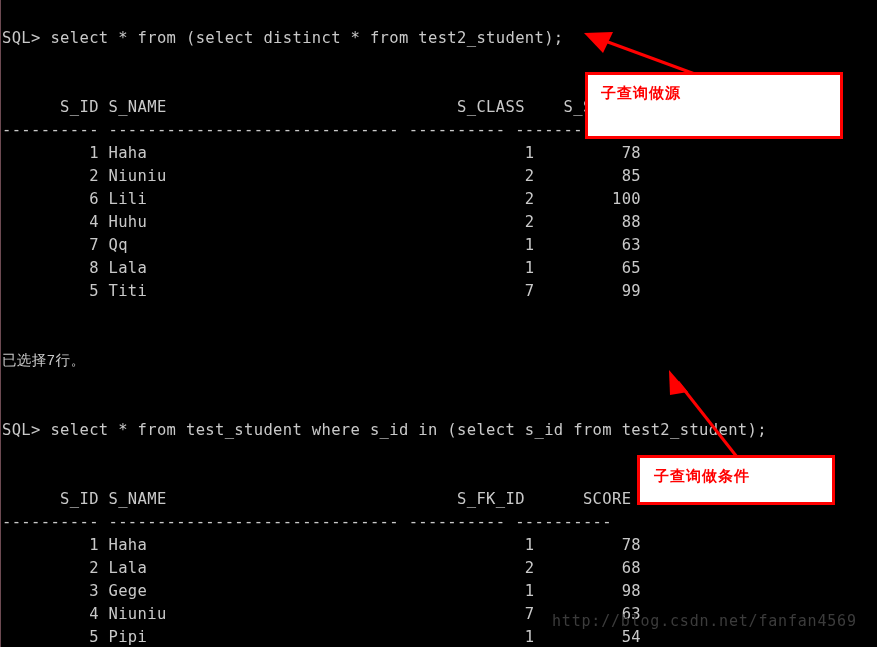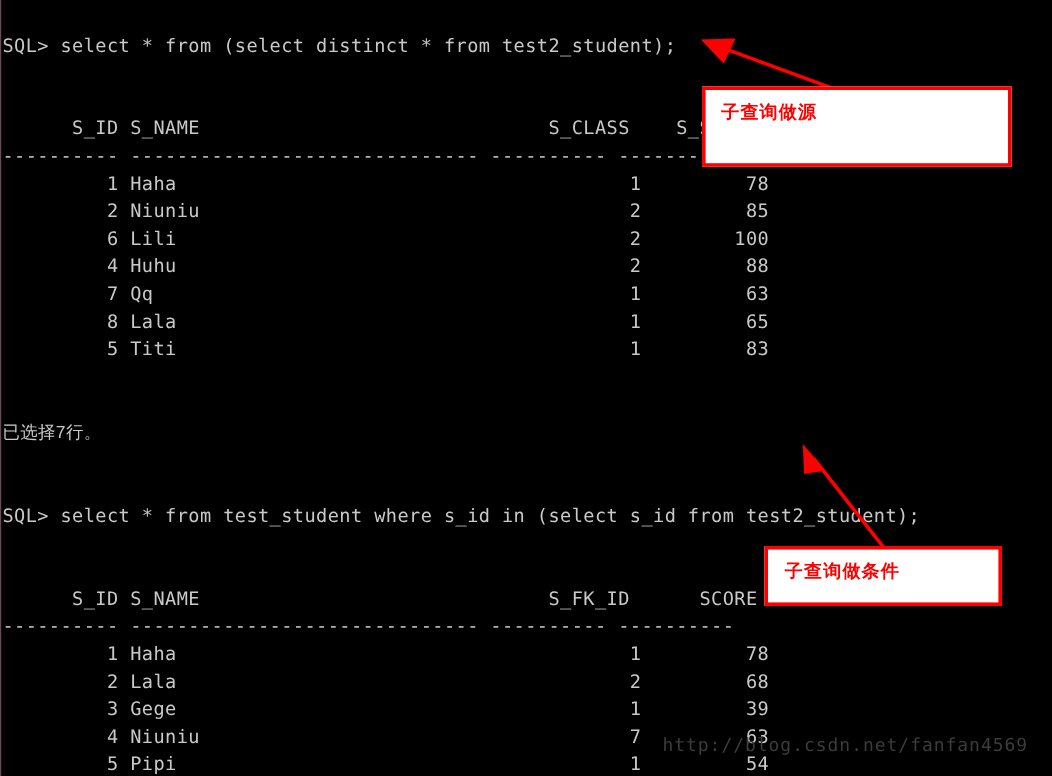--- a/index.html
+++ b/index.html
@@ -20,21 +20,21 @@
   .console{
     position:absolute;left:2px;top:4px;
     color:#c9c9c9;
     font-size:15.5px;
     line-height:23px;
     letter-spacing:0.35px;
     white-space:pre;
     font-family:"DejaVu Sans Mono","Liberation Mono",monospace;
   }
   .blankline{height:23px;}
-  .cn{font-family:Liberation Sans, sans-serif;font-size:14.5px;}
+  .cn{font-family:Liberation Mono, monospace;font-size:14.5px;}
 
   
   .callout{
     position:absolute;
     background:#ffffff;
     border:3px solid #ff0000;
     box-sizing:border-box;
   }
   .callout .ctext{
     color:#ff0000;
@@ -73,31 +73,31 @@
 <span>SQL&gt; select * from (select distinct * from test2_student);</span>
 <div class="blankline"></div>
 <span>      S_ID S_NAME                              S_CLASS    S_SCORE</span>
 <span>---------- ------------------------------ ---------- ----------</span>
 <span>         1 Haha                                       1         78</span>
 <span>         2 Niuniu                                     2         85</span>
 <span>         6 Lili                                       2        100</span>
 <span>         4 Huhu                                       2         88</span>
 <span>         7 Qq                                         1         63</span>
 <span>         8 Lala                                       1         65</span>
-<span>         5 Titi                                       1         83</span>
+<span>         5 Titi                                       7         99</span>
 <div class="blankline"></div>
 <span class="cn">已选择7行。</span>
 <div class="blankline"></div>
 <span>SQL&gt; select * from test_student where s_id in (select s_id from test2_student);</span>
 <div class="blankline"></div>
 <span>      S_ID S_NAME                              S_FK_ID      SCORE</span>
 <span>---------- ------------------------------ ---------- ----------</span>
 <span>         1 Haha                                       1         78</span>
 <span>         2 Lala                                       2         68</span>
-<span>         3 Gege                                       1         39</span>
+<span>         3 Gege                                       1         98</span>
 <span>         4 Niuniu                                     7         63</span>
 <span>         5 Pipi                                       1         54</span>
 
 
 
 
   </div>
 
   <svg class="arrow-svg" id="arrow-1" viewBox="0 0 150 62">
     <line x1="128" y1="55" x2="22" y2="16" stroke="#ff0000" stroke-width="3"></line>

